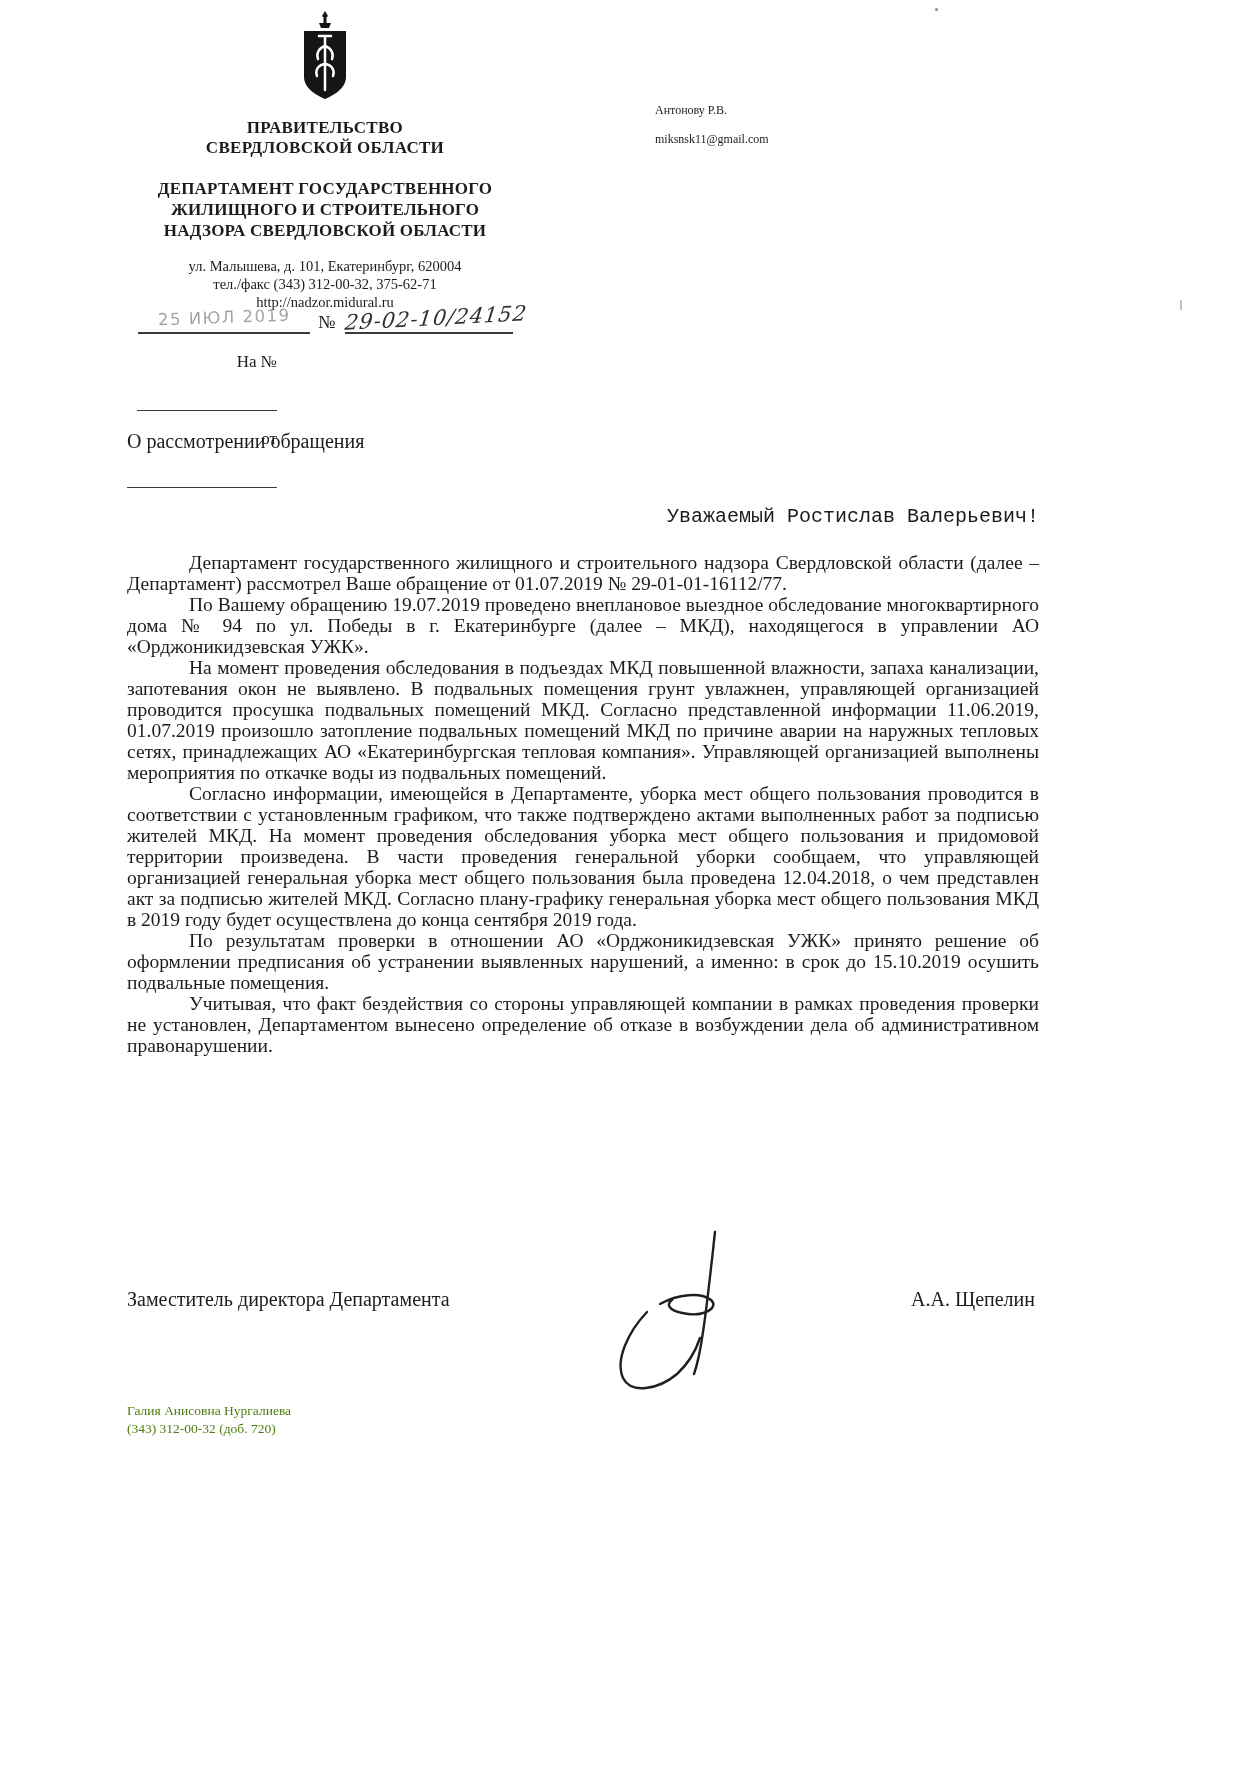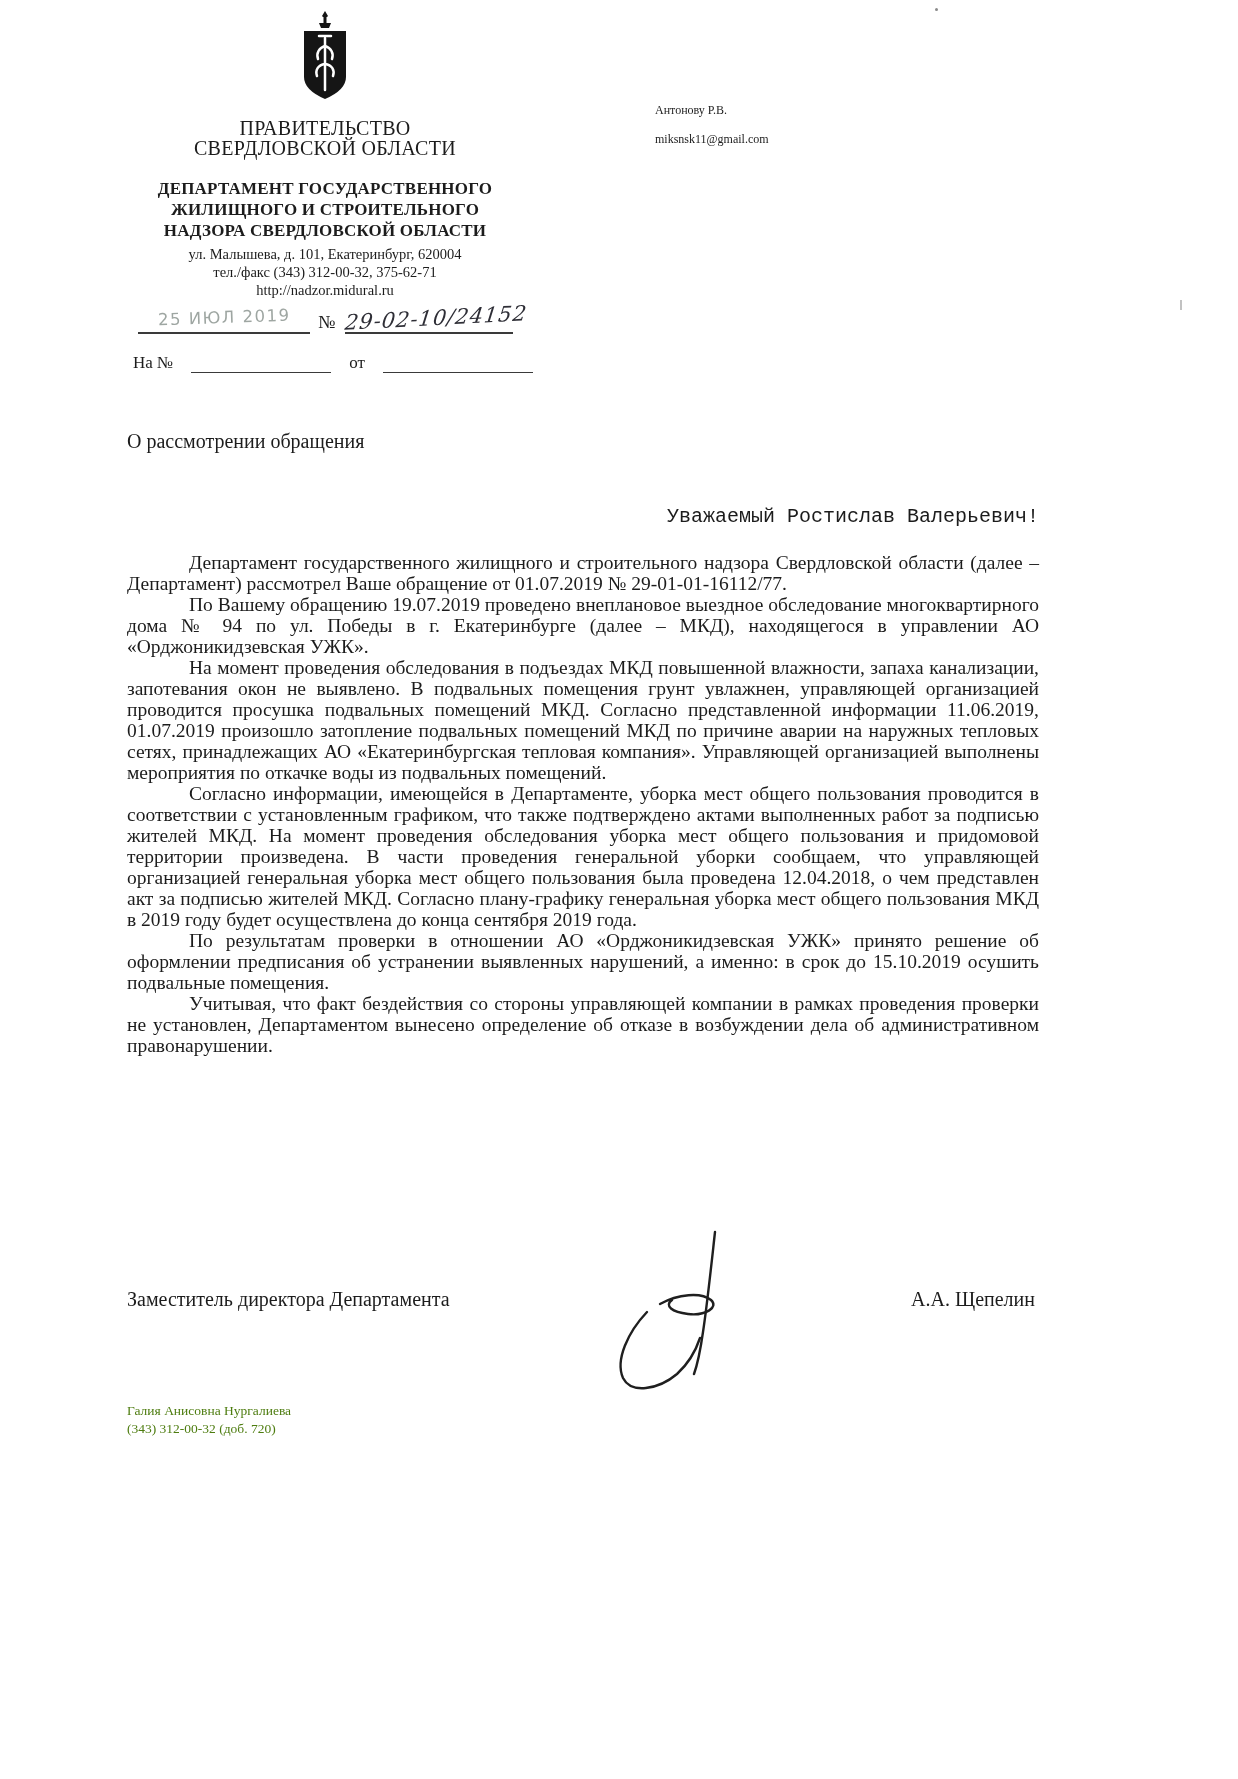--- a/index.html
+++ b/index.html
@@ -8,42 +8,42 @@
   .page {
     position:relative; width:1238px; height:1779px; margin:0 auto;
     background:#ffffff; color:#1c1c1c; overflow:hidden;
     box-shadow:0 0 8px rgba(0,0,0,.25);
   }
 
   
   .letterhead { position:absolute; left:100px; top:10px; width:450px; text-align:center; }
   .emblem-wrap { width:52px; margin:0 auto; }
   .gov-block { margin-top:12px; }
-  .gov-line { font-size:20px; font-weight:400; line-height:20px; letter-spacing:.3px; }
+  .gov-line { font-size:17px; font-weight:700; line-height:20px; letter-spacing:.3px; }
   .dept-block { margin-top:20px; }
   .dept-line { font-size:17px; font-weight:700; line-height:21px; letter-spacing:.2px; }
-  .contact-block { margin-top:4px; }
+  .contact-block { margin-top:16px; }
   .contact-line { font-size:14.5px; line-height:18px; }
 
   
   .ref-row1 { position:absolute; left:127px; top:304px; width:420px; height:34px; }
   .stamp-line { position:absolute; left:11px; top:0; width:172px; height:30px; border-bottom:2px solid #3a3a3a; text-align:center; }
   .stamp-date {
     display:inline-block; margin-top:4px;
     font-family:"DejaVu Sans", sans-serif; font-size:16.5px; letter-spacing:1.5px;
     color:#8e9792; opacity:.85; transform:rotate(-2deg); white-space:nowrap;
   }
   .num-label { position:absolute; left:191px; top:8px; font-size:18px; }
   .num-line { position:absolute; left:218px; top:0; width:168px; height:30px; border-bottom:2px solid #3a3a3a; text-align:center; }
   .num-value {
     display:inline-block; margin-top:2px;
     font-family:"DejaVu Serif", serif; font-style:italic; font-size:21px;
     color:#2e2e36; letter-spacing:1px; transform:rotate(-3deg) skewX(-10deg); white-space:nowrap;
   }
-  .ref-row2 { position:absolute; left:133px; top:352px; display:flex; align-items:flex-end; gap:18px; font-size:17px; }
+  .ref-row2 { position:absolute; left:127px; top:352px; display:flex; align-items:flex-end; gap:18px; font-size:17px;flex-direction:column; }
   .blank { border-bottom:1.5px solid #3a3a3a; height:21px; }
   .blank-1 { width:140px; }
   .blank-2 { width:150px; }
 
   
   .recipient { position:absolute; left:655px; top:96px; font-size:12px; line-height:29px; }
 
   
   .subject { position:absolute; left:127px; top:430px; font-size:20px; }
   .salutation { position:absolute; left:127px; top:505px; width:912px; text-align:right; font-size:20px;font-family:Liberation Mono, monospace; }

